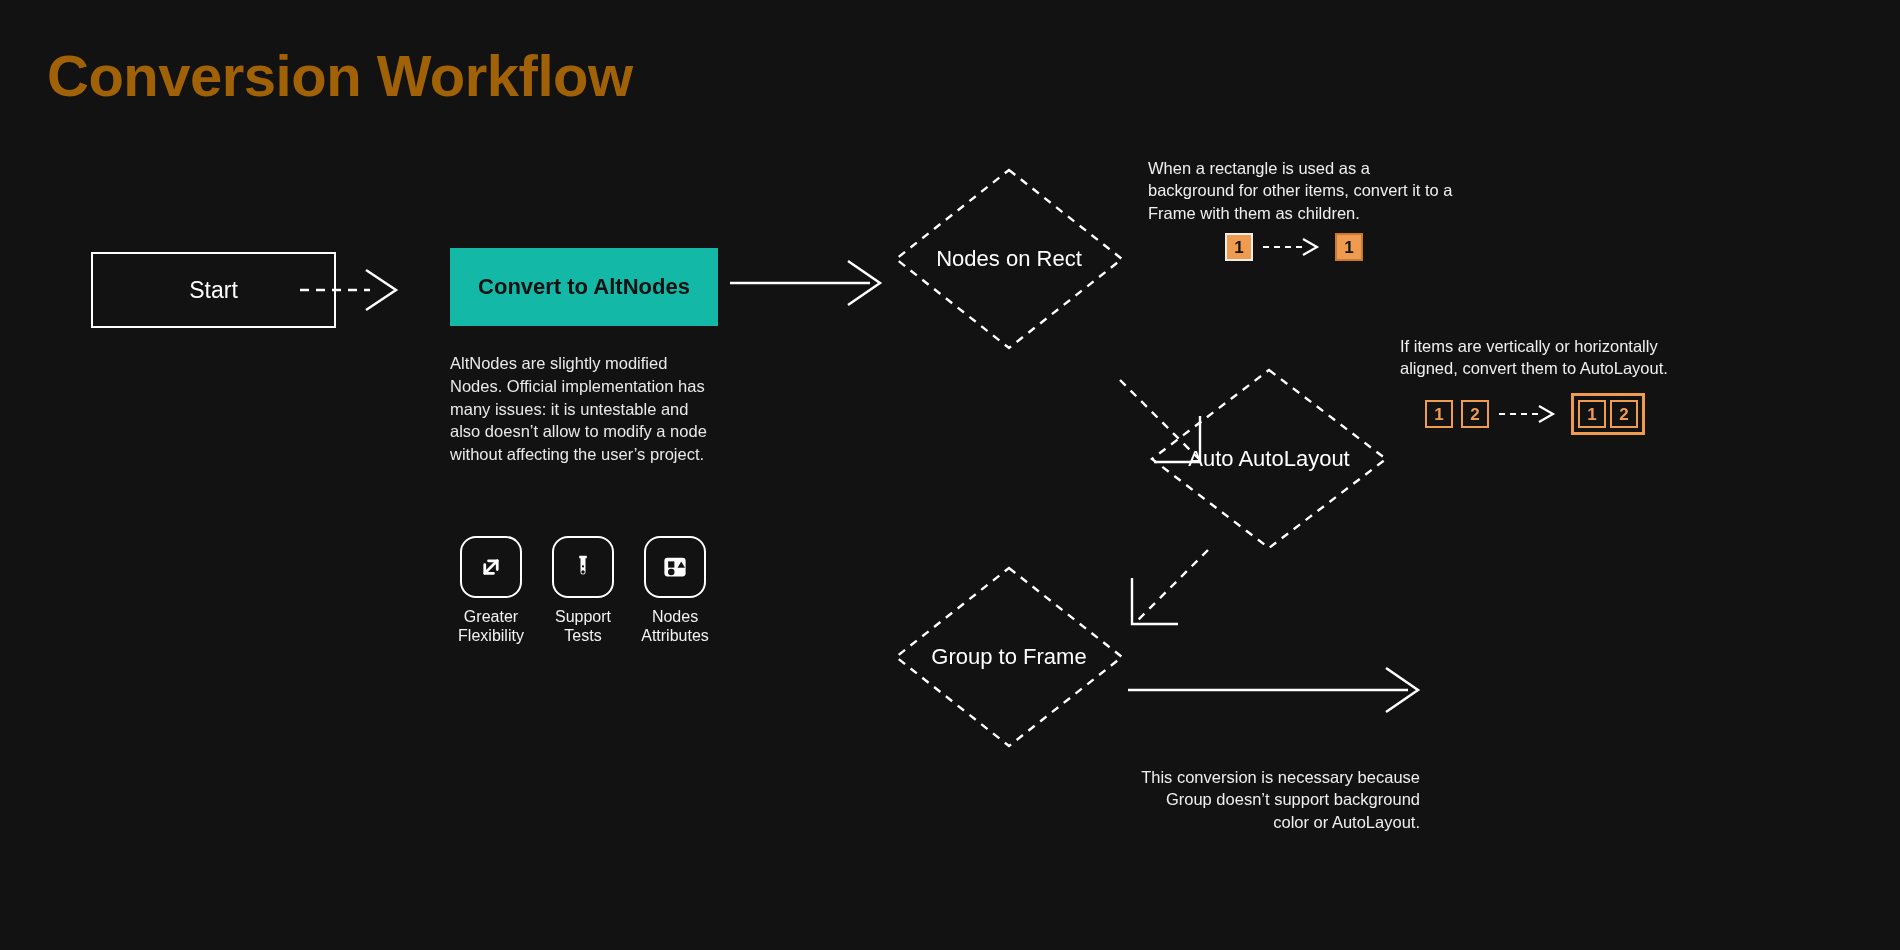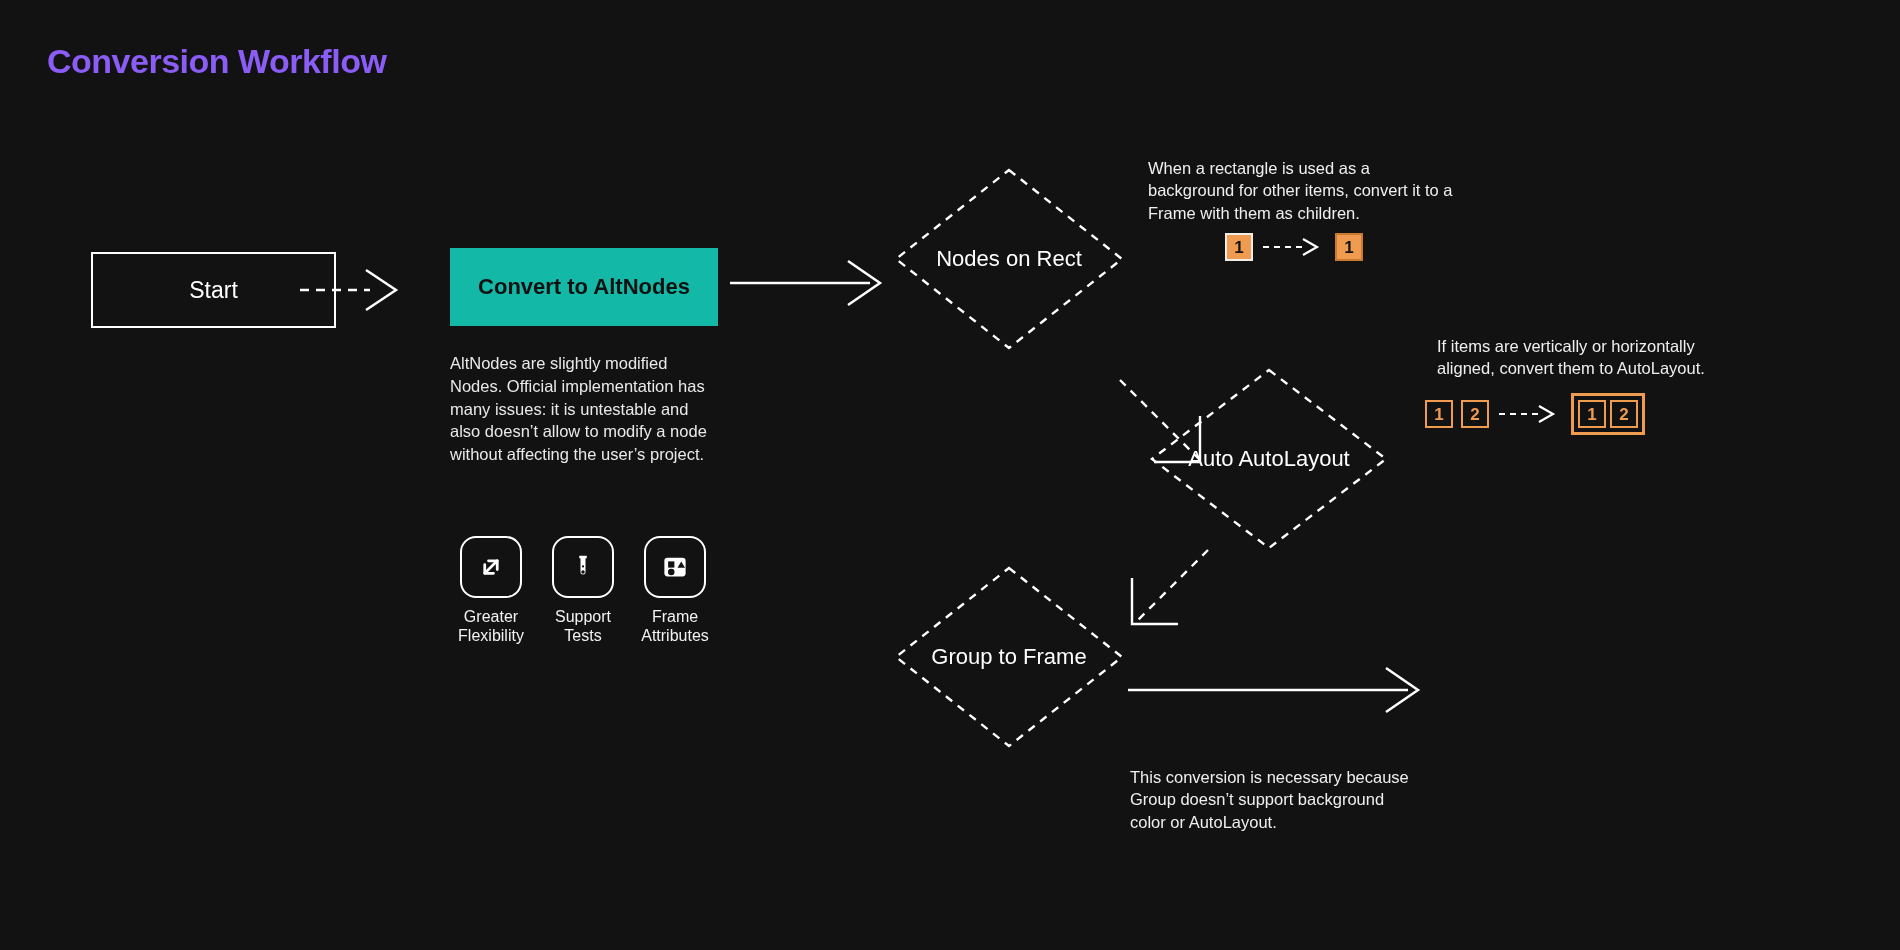--- a/index.html
+++ b/index.html
@@ -6,21 +6,21 @@
   html, body {
     width: 1900px; height: 950px;
     background: #121212;
     font-family: "Liberation Sans", sans-serif;
     overflow: hidden;
   }
   #canvas { position: relative; width: 1900px; height: 950px; background: #121212; }
 
   .page-title {
     position: absolute; left: 47px; top: 42px;
-    font-size: 34px; font-weight: bold; color: #8b5cf6;
+    font-size: 58px; font-weight: bold; color: #a16207;
     letter-spacing: -0.5px;
   }
 
   
   .term-box {
     position: absolute;
     border: 2px solid #ffffff;
     background: #121212;
     display: flex; align-items: center; justify-content: center;
     color: #ffffff; font-size: 23px;
@@ -65,22 +65,22 @@
     display: flex; align-items: center; justify-content: center;
     color: #ffffff; font-size: 22px; white-space: nowrap;
   }
   #d-nodes-rect { left: 894px; top: 168px; width: 230px; height: 182px; }
   #d-autolayout { left: 1150px; top: 368px; width: 238px; height: 182px; }
   #d-group      { left: 894px; top: 566px; width: 230px; height: 182px; }
 
   
   .annot { position: absolute; color: #efefef; font-size: 16.5px; line-height: 1.36; }
   #annot-1 { left: 1148px; top: 157px; width: 312px; }
-  #annot-2 { left: 1400px; top: 335px; width: 320px; margin-left: 37px; }
-  #annot-3 { left: 1130px; top: 766px; width: 290px; }
+  #annot-2 { left: 1400px; top: 335px; width: 320px; }
+  #annot-3 { left: 1130px; top: 766px; width: 290px; text-align: right; }
 
   
   .badge-row { position: absolute; display: flex; align-items: center; }
   #badges-1 { left: 1225px; top: 233px; }
   #badges-2 { left: 1425px; top: 393px; }
 
   .badge {
     width: 28px; height: 28px;
     display: flex; align-items: center; justify-content: center;
     font-size: 17px; font-weight: bold; line-height: 1;
@@ -160,21 +160,21 @@
     <div class="feature">
       <div class="feature-tile">
         <svg width="30" height="30" viewBox="0 0 24 24">
           <rect x="3.5" y="4.5" width="17" height="15" rx="2.5" fill="#ffffff"></rect>
           <rect x="6.5" y="7.5" width="5" height="5" fill="#121212"></rect>
           <polygon points="17,7.5 20,12.5 14,12.5" fill="#121212"></polygon>
           <circle cx="9" cy="16" r="2.6" fill="#121212"></circle>
         </svg>
       </div>
       <div class="feature-label">
-        <span>Frame</span><br>
+        <span>Nodes</span><br>
         <span>Attributes</span>
       </div>
     </div>
 
   </div>
 
   <svg class="connector" id="conn-convert-rect" width="160" height="50">
     <line x1="0" y1="25" x2="140" y2="25" stroke="#ffffff" stroke-width="2.5"></line>
     <polyline points="118,3 150,25 118,47" fill="none" stroke="#ffffff" stroke-width="2.5"></polyline>
   </svg>

